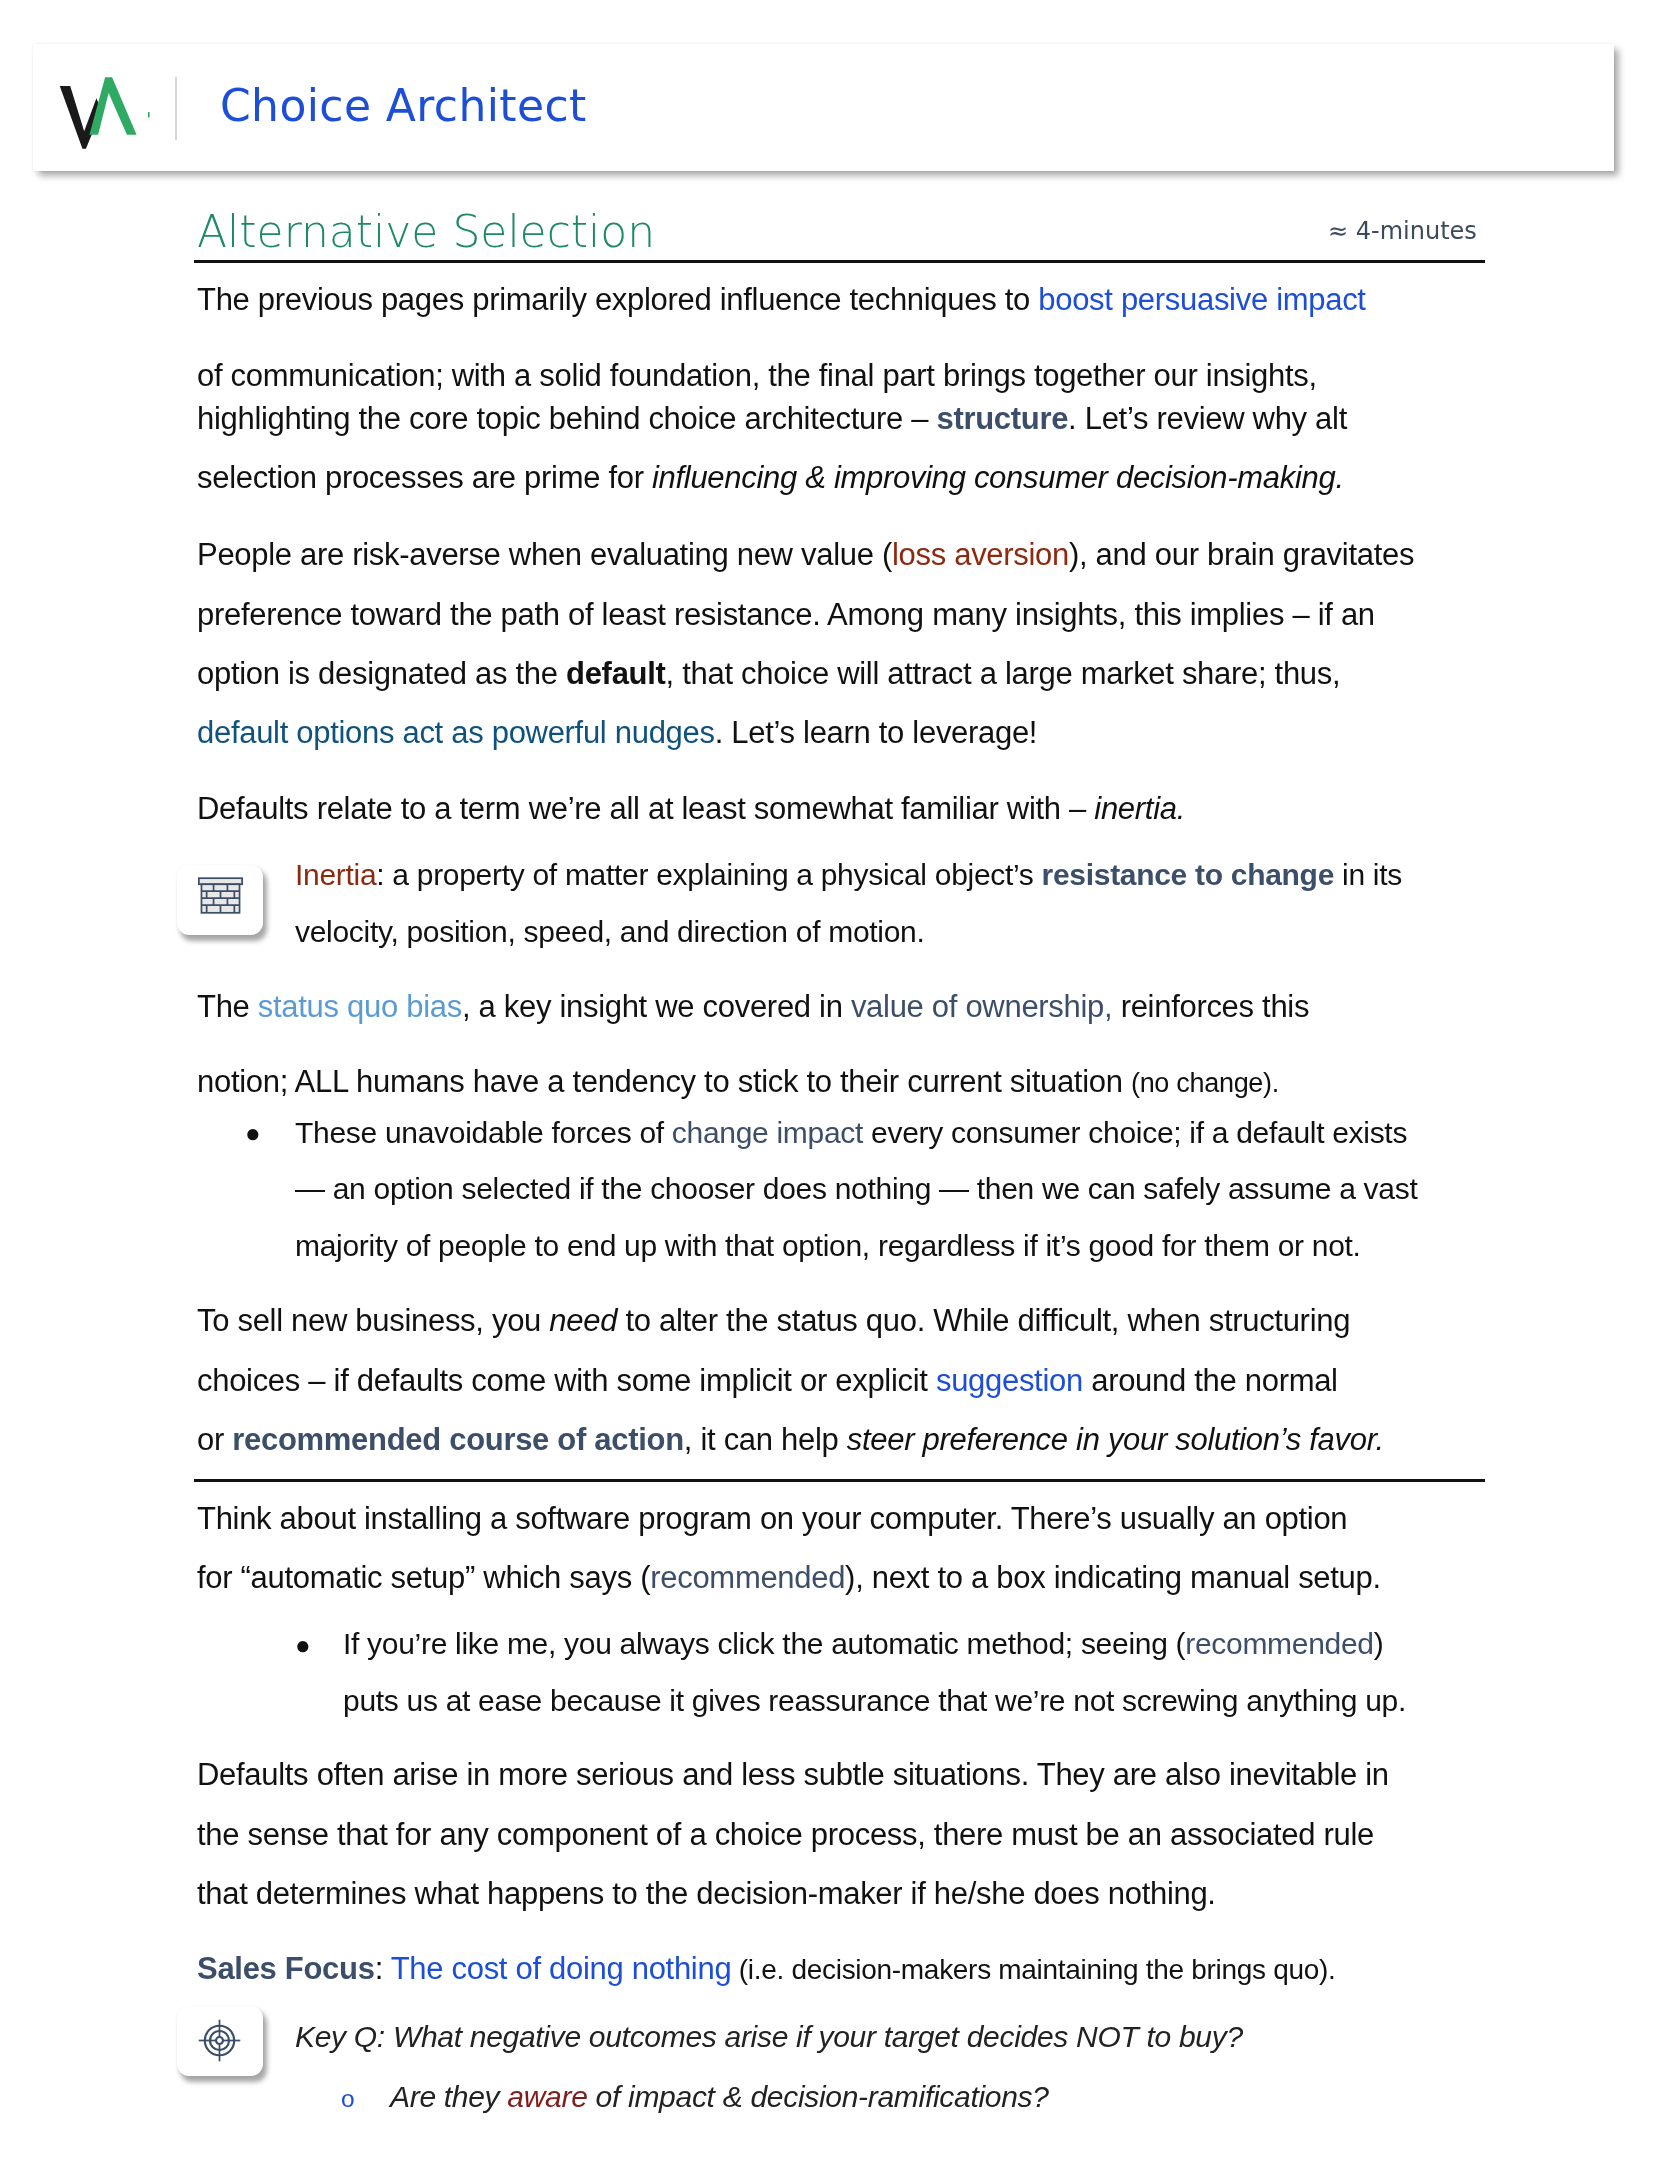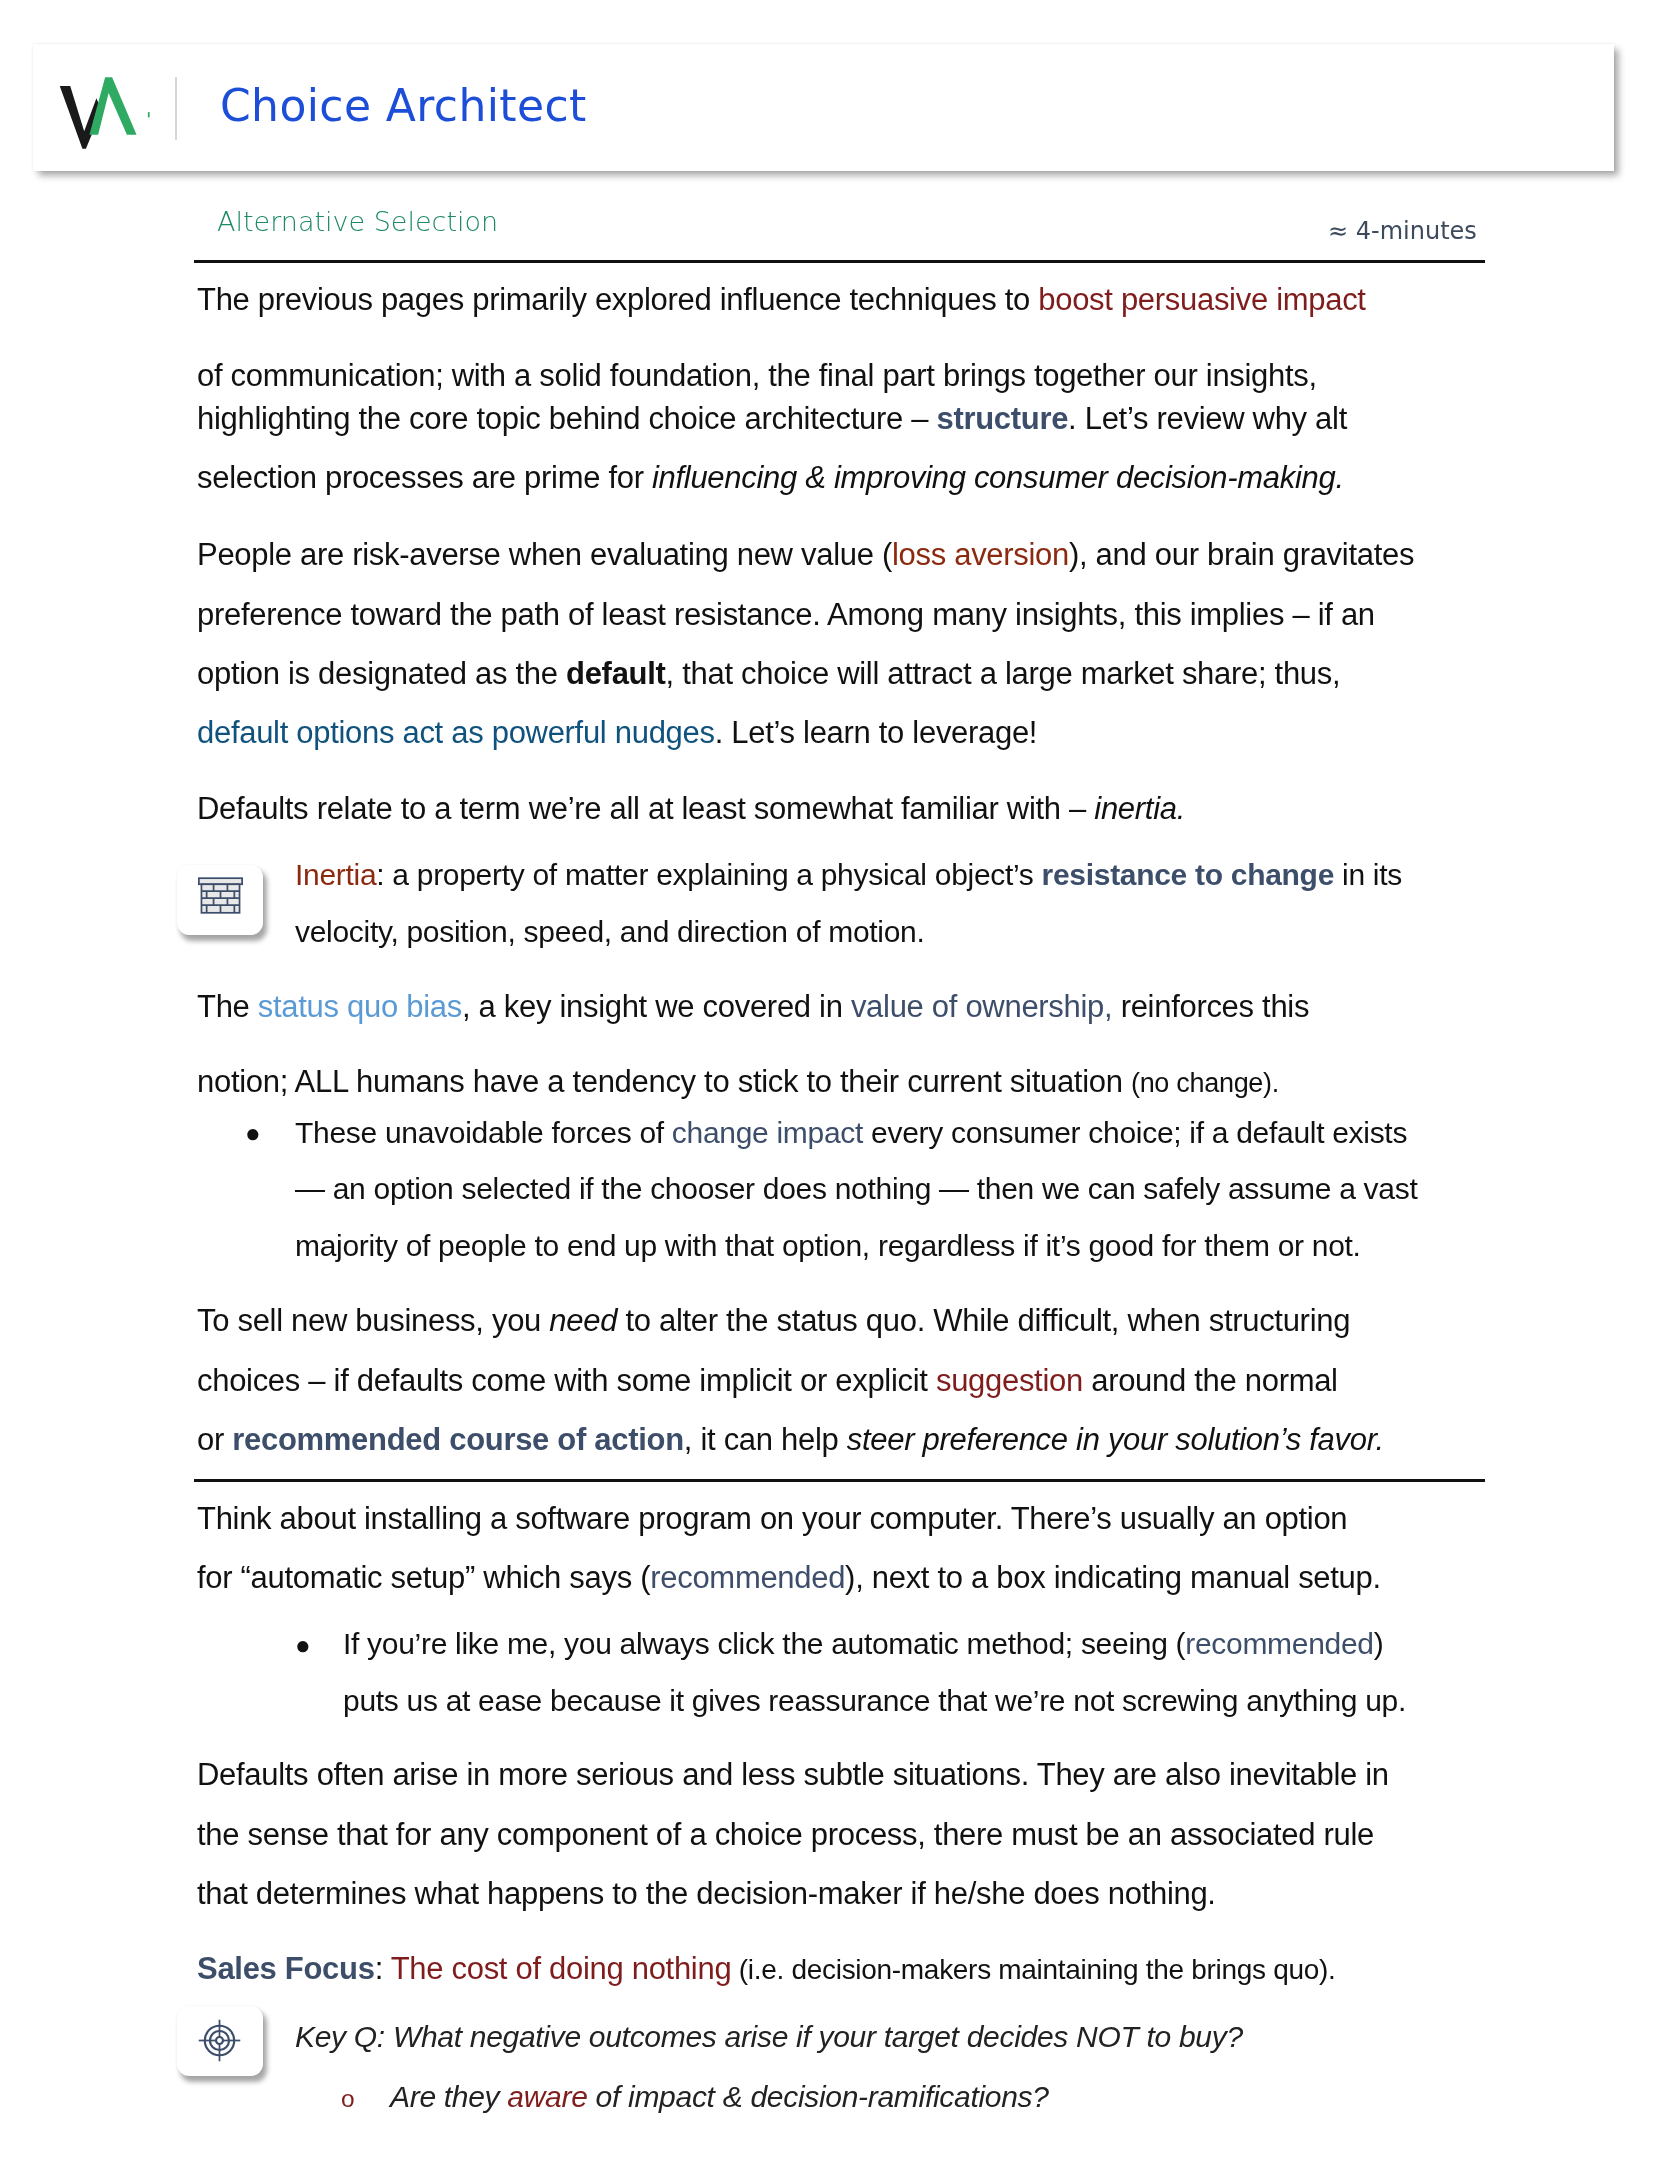--- a/index.html
+++ b/index.html
@@ -4,31 +4,31 @@
 <style>
   html, body { margin:0; padding:0; background:#ffffff; }
   body { width:1677px; height:2177px; position:relative; overflow:hidden;
          font-family:"Liberation Sans", sans-serif; color:#111; }
   .header-card { position:absolute; left:33px; top:44px; width:1581px; height:127px;
          background:#fff; box-shadow: 5.2px 5.2px 7px rgba(0,0,0,0.35), 0 0 2.6px rgba(0,0,0,0.08); }
   .logo { position:absolute; left:58px; top:77px; width:96px; height:72px; }
   .logo-divider { position:absolute; left:175px; top:77px; width:1.7px; height:63px; background:#d6d6d6; }
   .app-title { position:absolute; left:220px; top:80px; font-size:44px; color:#1d4ed8;
          font-family:"DejaVu Sans", sans-serif; letter-spacing:0.4px; }
-  .section-title { position:absolute; left:197px; top:206px; font-size:27px; color:#1e8a64;
-         font-family:"DejaVu Sans", sans-serif; font-weight:300;margin-left:20px; }
+  .section-title { position:absolute; left:197px; top:206px; font-size:44px; color:#1e8a64;
+         font-family:"DejaVu Sans", sans-serif; font-weight:300; }
   .read-time { position:absolute; left:1328px; top:217px; font-size:24px; color:#3d4a5c;
          font-family:"DejaVu Sans", sans-serif; }
   .rule { position:absolute; left:194px; width:1291px; height:2.6px; background:#111; }
   .line { position:absolute; left:197px; font-size:31px; white-space:nowrap; line-height:38px;
           font-family:"Liberation Sans", sans-serif; color:#111; letter-spacing:-0.3px; }
   .ind1 { left:295px; }
   .ind2 { left:343px; }
   .small { font-size:28px; }
-  .green { color:#7f1d1d;text-align:right; }
+  .green { color:#1d4ed8;text-align:right; }
   .slate { color:#3d4e6a; }
   .slate-b { color:#3d4e6a; font-weight:bold; }
   .rust { color:#8c2a10; }
   .blue { color:#10527e; }
   .lightblue { color:#5b9bd5; }
   .salmon { color:#7f1d1d; }
   .b { font-weight:bold; }
   .i { font-style:italic; }
   .light { font-weight:300; color:#222; }
   .bullet { position:absolute; font-size:26px; color:#111; }

